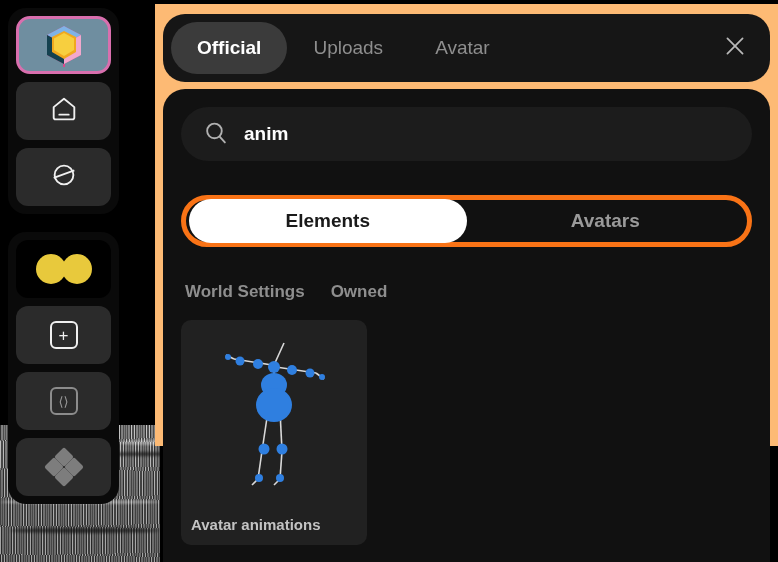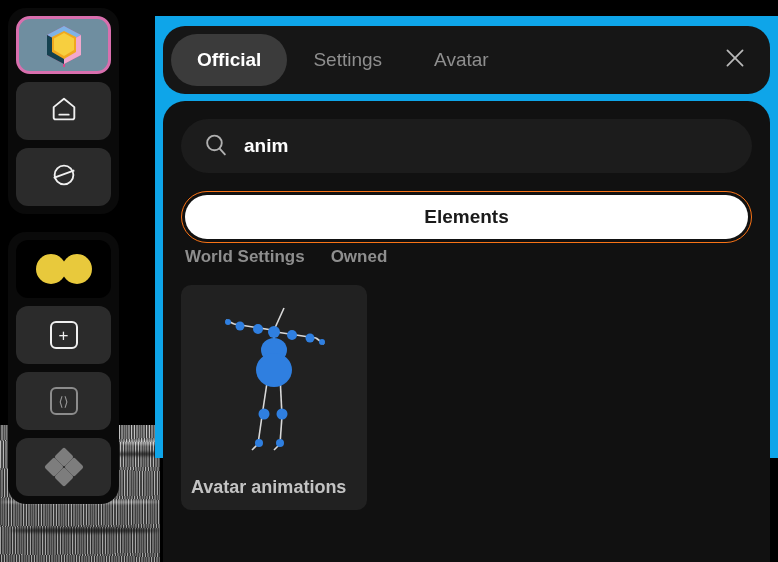--- a/index.html
+++ b/index.html
@@ -74,21 +74,21 @@
   .sq-icon.dim { border-color: #8c8c8c; color: #9a9a9a; font-size: 13px; }
 
   .diamond4 { position: relative; width: 34px; height: 34px; }
   .diamond4 span { position: absolute; width: 14px; height: 14px; background: #7d7d7d; border-radius: 2px; transform: rotate(45deg); }
   .diamond4 span:nth-child(1) { left: 10px; top: 0px; }
   .diamond4 span:nth-child(2) { left: 0px; top: 10px; }
   .diamond4 span:nth-child(3) { left: 20px; top: 10px; }
   .diamond4 span:nth-child(4) { left: 10px; top: 20px; }
 
   
-  .panel { position: absolute; left: 155px; top: 16px; width: 623px; height: 442px; background: #0ea5e9; }
+  .panel { position: absolute; left: 155px; top: 4px; width: 623px; height: 442px; background: #fdba74; }
 
   .tabbar {
     position: absolute; left: 8px; top: 10px; width: 607px; height: 68px;
     background: #161616; border-radius: 22px;
     display: flex; align-items: center; padding: 0 8px;
   }
   .tab {
     height: 52px; border-radius: 26px; display: flex; align-items: center;
     justify-content: center; font-size: 19px; color: #8e8e8e; cursor: pointer;
     padding: 0 26px;
@@ -105,45 +105,45 @@
     background: #111111; border-radius: 22px 22px 0 0; padding: 18px; font-weight: bold;
   }
 
   .searchbar {
     height: 54px; background: #1c1c1c; border-radius: 27px;
     display: flex; align-items: center; padding: 0 22px; gap: 16px; cursor: text;
   }
   .search-value { font-size: 19px; color: #fdfdfd; }
 
   .segctl {
-    margin-top: 18px; height: 52px; background: #111111;
-    border: 1px solid #f97316; border-radius: 26px;
+    margin-top: 34px; height: 52px; background: #111111;
+    border: 5px solid #f97316; border-radius: 26px;
     display: flex; align-items: center; padding: 3px;
   }
   .seg {
     flex: 1; height: 44px; border-radius: 22px; display: flex;
     align-items: center; justify-content: center;
     font-size: 19px; color: #9a9a9a; cursor: pointer;
   }
   .seg.active { background: #ffffff; color: #1a1a1a; }
 
-  .cats { margin-top: 4px; display: flex; gap: 26px; padding-left: 4px; }
+  .cats { margin-top: 35px; display: flex; gap: 26px; padding-left: 4px; }
   .cat { font-size: 17px; color: #8e8e8e; cursor: pointer; }
 
   .grid { margin-top: 18px; display: flex; flex-wrap: wrap; gap: 16px; }
   .card {
     width: 186px; height: 225px; background: #212121; border-radius: 10px;
     position: relative; cursor: pointer; overflow: hidden;
   }
   .card-thumb {
     position: absolute; left: 0; top: 0; width: 186px; height: 188px;
     display: flex; align-items: center; justify-content: center;
   }
   .card-label {
-    position: absolute; left: 10px; bottom: 12px; font-size: 18px; color: #c3c3c3; margin-top: 20px;
+    position: absolute; left: 10px; bottom: 12px; font-size: 15px; color: #c3c3c3; margin-top: 20px;
   }
 </style>
 </head>
 <body>
 
 <div id="root">
 
   <div class="viewport">
     <div class="ground"></div>
     <div class="ground-streak" style="left:118px; top:440px; width:70px; height:5px;"></div>
@@ -211,21 +211,21 @@
           <span></span>
           <span></span>
       </span>
     </div>
   </div>
 
   <div class="panel">
 
     <div class="tabbar">
       <div class="tab active">Official</div>
-      <div class="tab">Settings</div>
+      <div class="tab">Uploads</div>
       <div class="tab">Avatar</div>
       <div class="tab-spacer"></div>
       <div class="close-btn">
         <span>
           <svg viewBox="0 0 24 24" width="26" height="26" fill="none" stroke="#b9b9b9" stroke-width="1.6" stroke-linecap="round">
             <line x1="5" y1="5" x2="19" y2="19"></line>
             <line x1="19" y1="5" x2="5" y2="19"></line>
           </svg>
         </span>
       </div>
@@ -238,20 +238,21 @@
           <svg viewBox="0 0 24 24" width="25" height="25" fill="none" stroke="#b0b0b0" stroke-width="1.8" stroke-linecap="round">
             <circle cx="11" cy="10.5" r="7"></circle>
             <line x1="16" y1="16" x2="21" y2="21.5"></line>
           </svg>
         </span>
         <span class="search-value">anim</span>
       </div>
 
       <div class="segctl">
         <div class="seg active">Elements</div>
+        <div class="seg">Avatars</div>
       </div>
 
       <div class="cats">
         <div class="cat">World Settings</div>
         <div class="cat">Owned</div>
       </div>
 
       <div class="grid">
         <div class="card">
           <div class="card-thumb">

